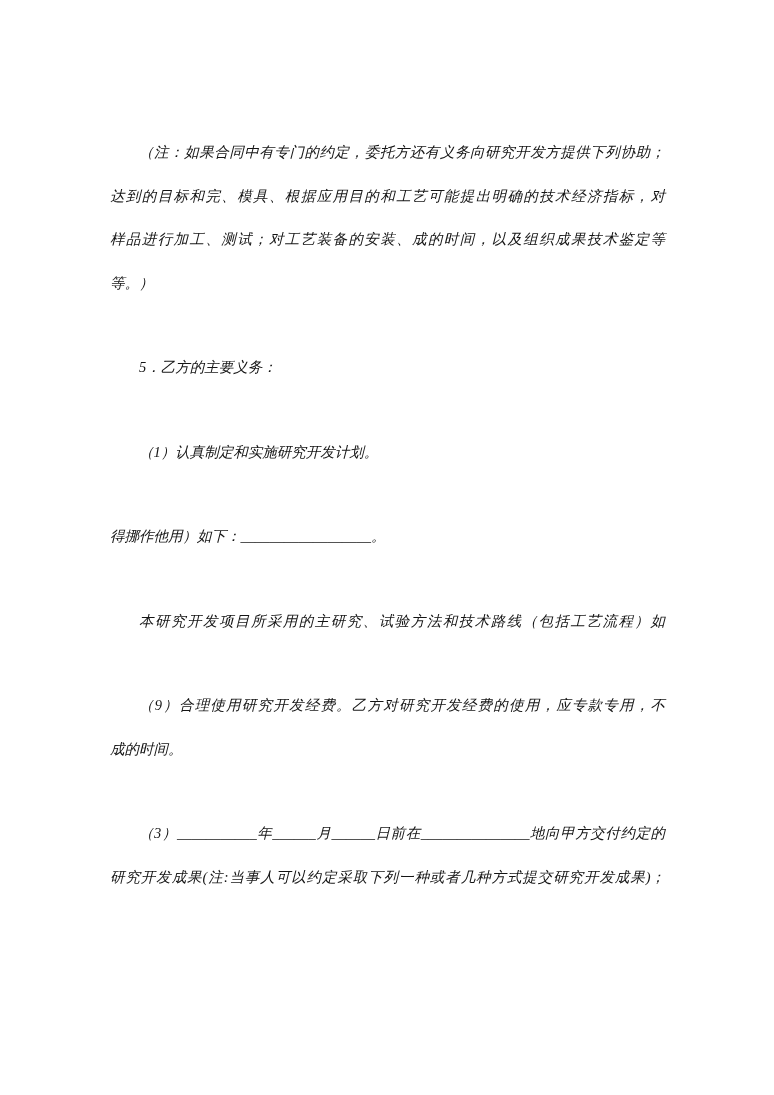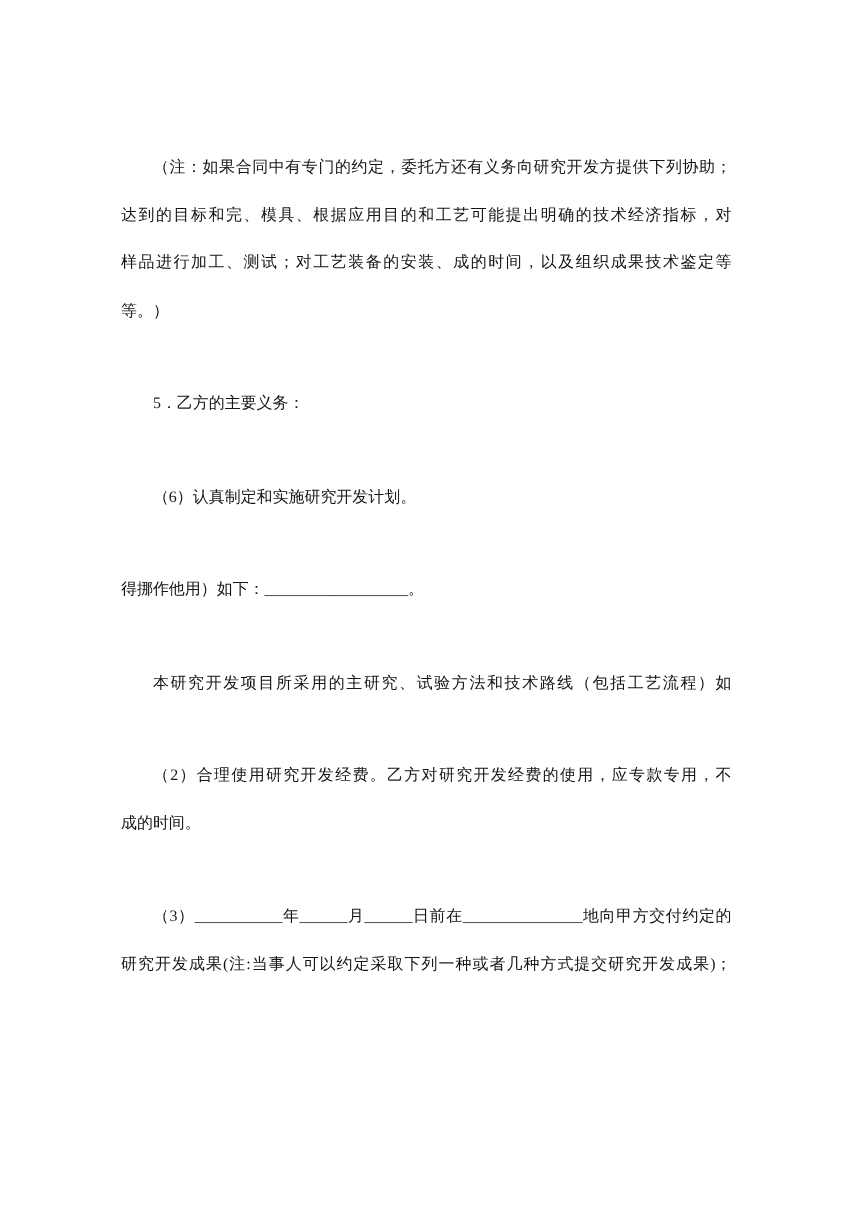--- a/index.html
+++ b/index.html
@@ -18,20 +18,21 @@
   }
   .doc {
     position: absolute;
     left: 110px;
     top: 131px;
     width: 555px;
     font-size: 14.5px;
   }
   .para {
     margin: 0 0 41px 0;
+    font-style: italic;
   }
   .para:last-child {
     margin-bottom: 0;
   }
   .line {
     line-height: 43.5px;
     white-space: pre-wrap;
     text-align: left;
   }
   
@@ -55,33 +56,33 @@
       <div class="line jfull">达到的目标和完、模具、根据应用目的和工艺可能提出明确的技术经济指标，对</div>
       <div class="line jfull">样品进行加工、测试；对工艺装备的安装、成的时间，以及组织成果技术鉴定等</div>
       <div class="line">等。）</div>
     </div>
 
     <div class="para">
       <div class="line indent">5．乙方的主要义务：</div>
     </div>
 
     <div class="para">
-      <div class="line indent">（6）认真制定和实施研究开发计划。</div>
+      <div class="line indent">（1）认真制定和实施研究开发计划。</div>
     </div>
 
     <div class="para">
       <div class="line">得挪作他用）如下：__________________。</div>
     </div>
 
     <div class="para">
       <div class="line indent jfull">本研究开发项目所采用的主研究、试验方法和技术路线（包括工艺流程）如</div>
     </div>
 
     <div class="para">
-      <div class="line indent jfull">（2）合理使用研究开发经费。乙方对研究开发经费的使用，应专款专用，不</div>
+      <div class="line indent jfull">（9）合理使用研究开发经费。乙方对研究开发经费的使用，应专款专用，不</div>
       <div class="line">成的时间。</div>
     </div>
 
     <div class="para">
       <div class="line indent jfull">（3）___________年______月______日前在_______________地向甲方交付约定的</div>
       <div class="line jfull">研究开发成果(注:当事人可以约定采取下列一种或者几种方式提交研究开发成果)；</div>
     </div>
 
   </div>
 </div>

